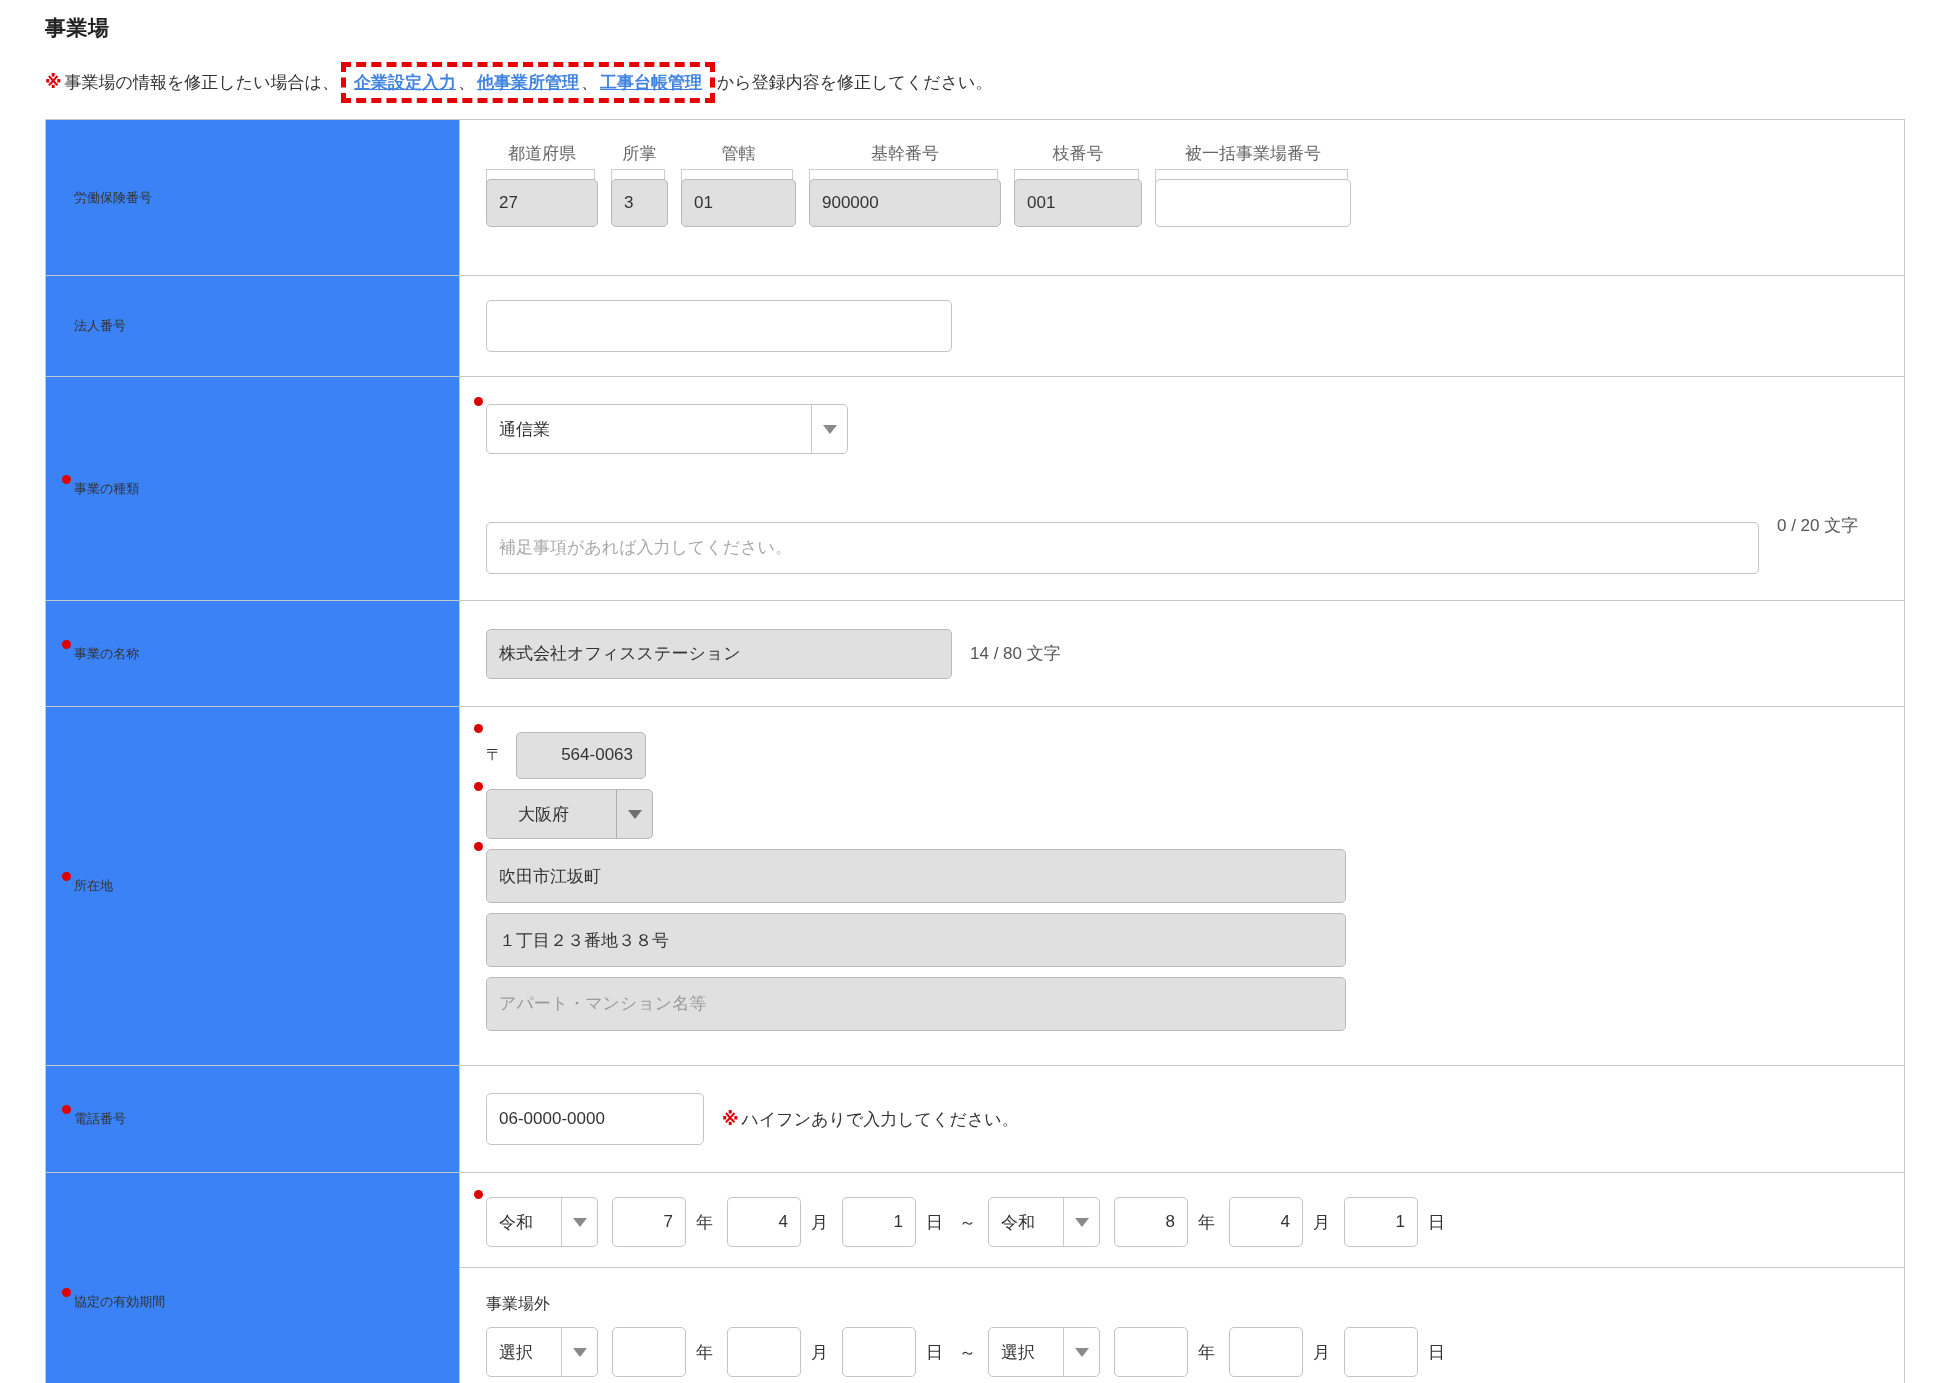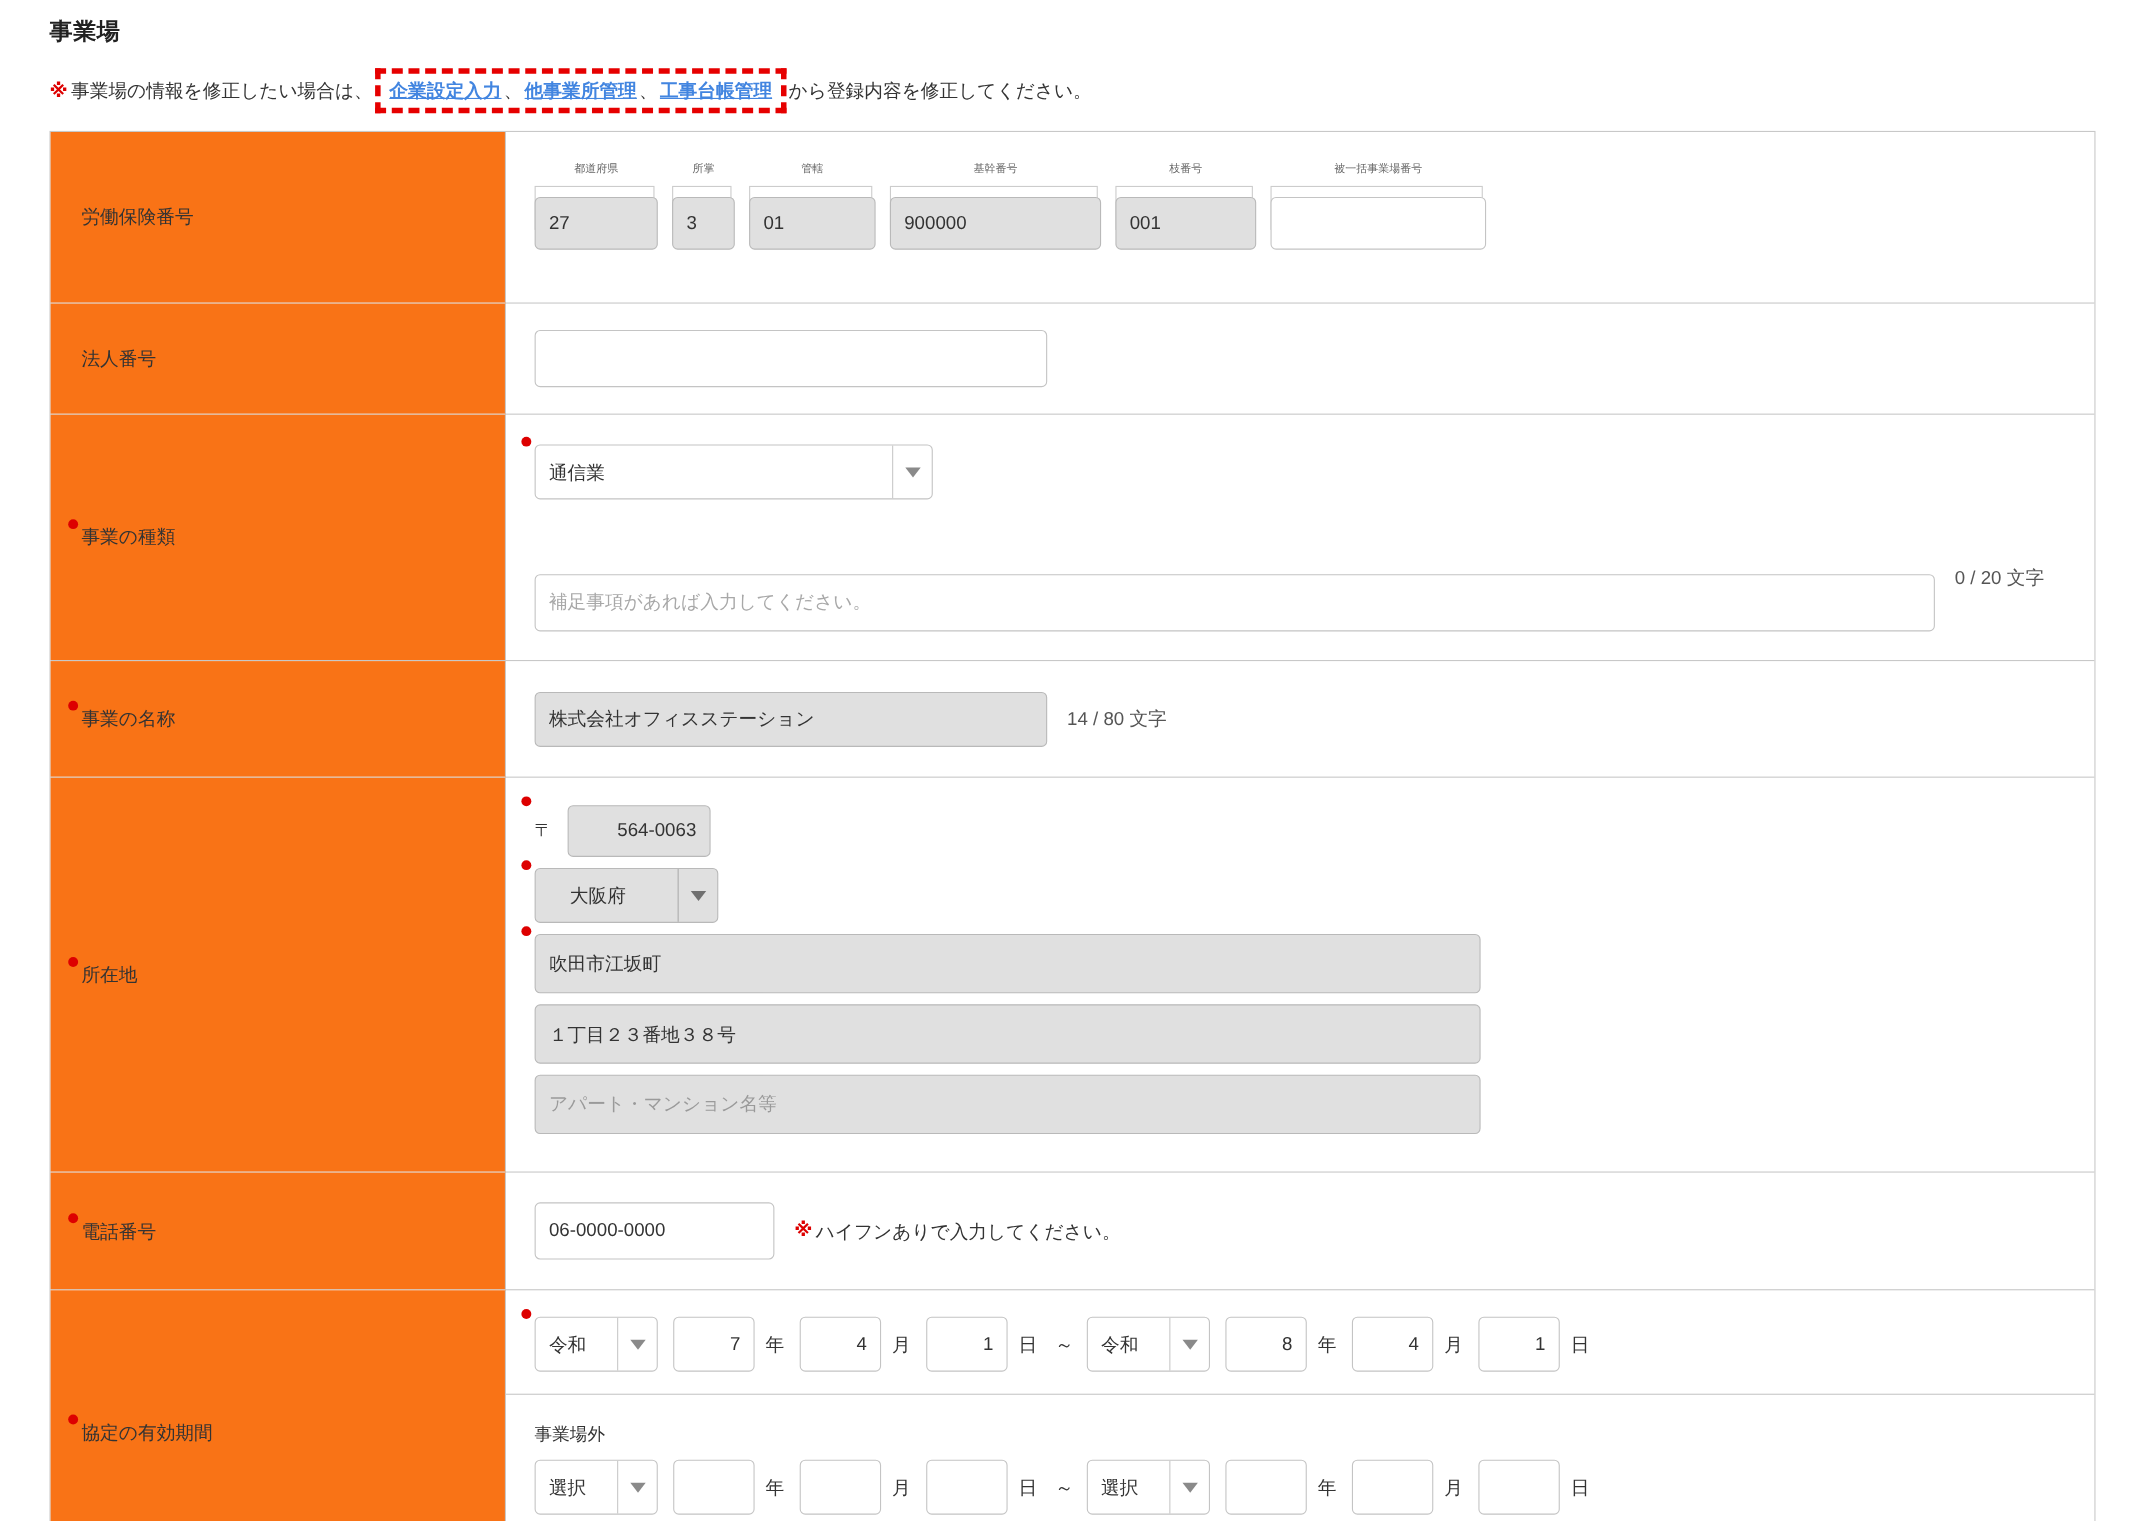--- a/index.html
+++ b/index.html
@@ -24,25 +24,25 @@
   }
   a.note-link { color:#4285e0; text-decoration:underline; cursor:pointer; font-size:17px;font-weight:bold; }
   .link-sep { color:#333; margin:0 2px; }
 
   
   .form-table { margin-top:16px; width:1860px; border:1px solid #c8c8c8; }
   .frow { display:flex; border-bottom:1px solid #c8c8c8; }
   .frow:last-child { border-bottom:none; }
   .cell-label {
     width:414px; flex:0 0 414px;
-    background:#f97316;
+    background:#3b82f6;
     border-right:1px solid #c8c8c8;
     display:flex; align-items:center;
     padding-left:28px;
-    font-size:17px; color:#333;
+    font-size:13px; color:#333;
   }
   .cell-label .lbl { position:relative; }
   .cell-content { flex:1; padding-left:26px; padding-right:26px; position:relative; }
 
   .req-dot {
     display:inline-block; width:9px; height:9px; border-radius:50%;
     background:#dd0000;
   }
   .lbl .req-dot { position:absolute; left:-12px; top:-5px; }
   .req-line { position:relative; }
@@ -76,21 +76,21 @@
     border-top:9px solid #8a8a8a;
   }
   .selbox.gray { background:#e0e0e0; border-color:#b9b9b9; cursor:default;padding-left:19px; }
   .selbox.gray .sel-arrow-wrap { border-left-color:#adadad; }
   .selbox.gray .sel-arrow { border-top-color:#707070; }
 
   
   .row-labor .cell-content { padding-top:24px; min-height:155px; }
   .lpn-fields { display:flex; gap:13px; }
   .lpn-field { display:flex; flex-direction:column; }
-  .lpn-header { font-size:10px; color:#666; text-align:center; height:20px; line-height:20px; margin-bottom:5px; white-space:nowrap; }
+  .lpn-header { font-size:17px; color:#666; text-align:center; height:20px; line-height:20px; margin-bottom:5px; white-space:nowrap; }
   .lpn-stack { position:relative; height:58px; }
   .lpn-ghost { position:absolute; left:0; right:3px; top:0; height:40px; background:#fff; border:1px solid #ccc; }
   .lpn-stack input.inp { position:absolute; left:0; right:0; top:10px; height:48px; width:100%; }
 
   
   .row-corp .cell-content { min-height:100px; display:flex; align-items:center; }
   .corp-input { width:466px; height:52px; }
 
   
   .row-btype .cell-content { padding-top:27px; padding-bottom:26px; min-height:176px; }

